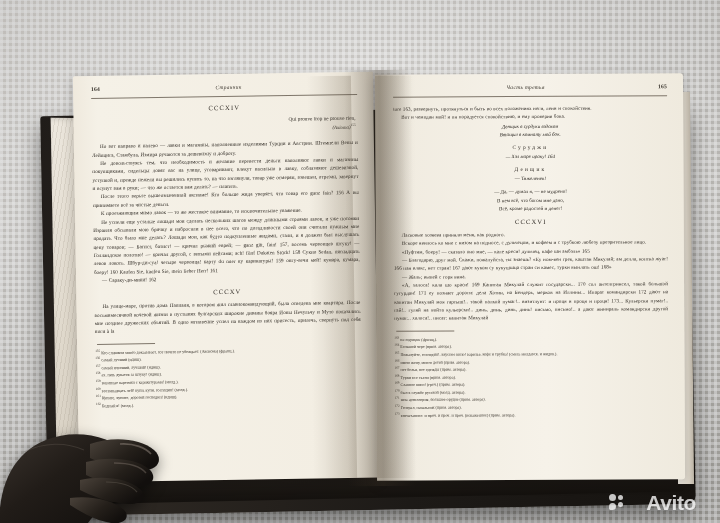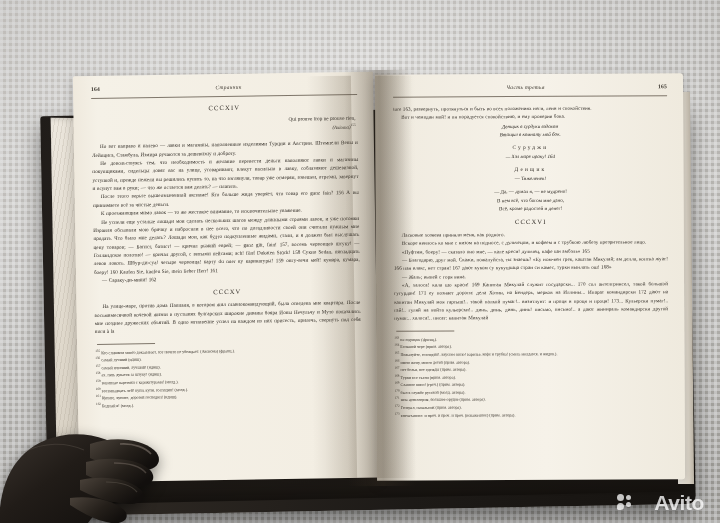--- a/index.html
+++ b/index.html
@@ -144,21 +144,21 @@
   .fn{font-size:4.1px;line-height:1.52;color:#3a352e;margin:0;padding-left:9px;text-indent:-9px;}
   .fn .n{font-size:3.3px;vertical-align:super;letter-spacing:0;}
   .fn .it{font-style:italic;}
 
   
   .hand{position:absolute;left:-6px;bottom:-14px;width:215px;height:205px;}
   .hand svg{display:block;filter:drop-shadow(0 4px 7px rgba(0,0,0,.45));}
 
   
   .wm{
-    position:absolute;right:16px;bottom:10px;
+    position:absolute;right:24px;bottom:10px;
     display:flex;align-items:center;gap:20px;
     opacity:.82;
   }
   .wm .dots{position:relative;width:17px;height:17px;}
   .wm .dots i{position:absolute;display:block;background:#fff;border-radius:50%;opacity:.92;}
   .wm .dots i:nth-child(1){width:7px;height:7px;left:0;top:0;}
   .wm .dots i:nth-child(2){width:5px;height:5px;left:9px;top:1px;}
   .wm .dots i:nth-child(3){width:5px;height:5px;left:9px;top:8px;}
   .wm .dots i:nth-child(4){width:7px;height:7px;left:0;top:9px;border-radius:50% 50% 50% 20%;}
   .wm .txt{

